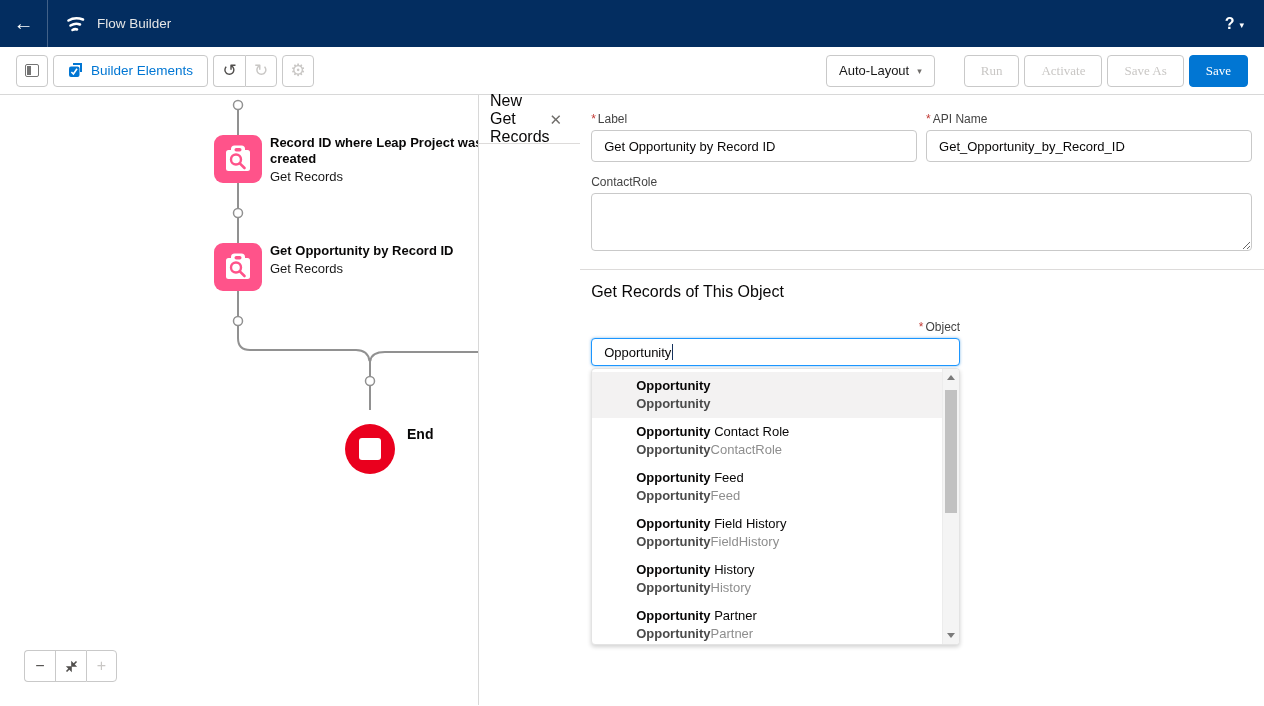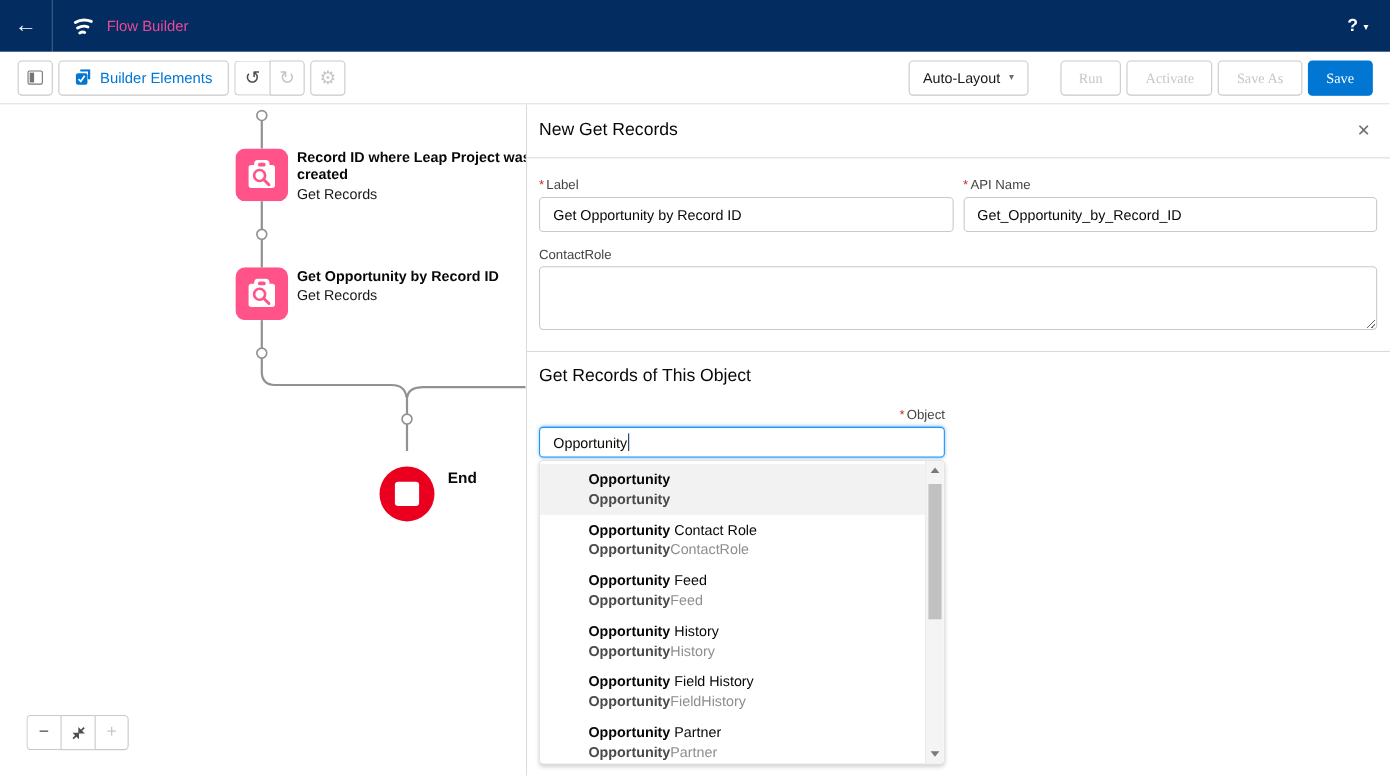--- a/index.html
+++ b/index.html
@@ -4,21 +4,21 @@
 <style>
   * { margin:0; padding:0; box-sizing:border-box; }
   html,body { width:1264px; height:706px; overflow:hidden;
     font-family:"Liberation Sans","DejaVu Sans",sans-serif; background:#fff; color:#080707; }
 
   
   .navbar { height:47px; background:#032d60; display:flex; align-items:center; color:#fff; position:relative; }
   .nav-back { width:48px; height:47px; display:flex; align-items:center; justify-content:center;
     font-size:20px; color:#fff; cursor:pointer; border-right:1px solid rgba(255,255,255,.25); }
   .nav-logo { margin-left:17px; display:flex; align-items:center; }
-  .nav-title { margin-left:10px; font-size:13.5px; color:#ec4899; }
+  .nav-title { margin-left:10px; font-size:13.5px; color:#e5e5e5; }
   .nav-right { position:absolute; right:20px; display:flex; align-items:center; gap:5px; cursor:pointer; }
   .nav-help { font-size:16px; font-weight:bold; }
   .nav-caret { font-size:9px; margin-top:2px; }
 
   
   .toolbar { height:48px; background:#fff; border-bottom:1px solid #d8d8d8;
     display:flex; align-items:center; justify-content:space-between; padding:0 16px; }
   .tb-left { display:flex; align-items:center; gap:5px; }
   .tb-right { display:flex; align-items:center; }
   .btn { height:32px; background:#fff; border:1px solid #c9c9c9; border-radius:4px;
@@ -58,21 +58,21 @@
   .end-circle::before { content:""; position:absolute; left:14px; top:14px; width:22px; height:22px; background:#fff; border-radius:3px; }
   .end-label { font-size:14px; font-weight:bold; margin:2px 0 0 12px; }
 
   .zoom-controls { position:absolute; left:24px; top:555px; display:inline-flex; }
   .zoom-controls .btn { width:31px; height:32px; border-radius:0; border-right-width:0; color:#514f4d; }
   .zoom-controls .btn:first-child { border-radius:4px 0 0 4px; }
   .zoom-controls .btn:last-child { border-radius:0 4px 4px 0; border-right-width:1px; }
   .zoom-controls .glyph { font-size:16px; }
 
   
-  .panel { width:786px; height:610px; background:#fff; border-left:1px solid #d8d8d8; display:flex; flex-direction:column; }
+  .panel { width:786px; height:610px; background:#fff; border-left:1px solid #d8d8d8; display:flex; flex-direction:row; }
   .panel-header { height:49px; border-bottom:1px solid #dddbda; display:flex; align-items:center;
     justify-content:space-between; padding:0 18px 0 11px; flex:0 0 49px; }
   .panel-title { font-size:16px; font-weight:400; color:#080707; }
   .panel-close { color:#706e6b; font-size:15px; cursor:pointer; line-height:1; }
   .panel-body { padding:17px 12px 0 11px; flex:1; overflow:hidden; }
 
   .field-row { display:flex; gap:9px; }
   .field { flex:1; }
   .field-label { font-size:12px; color:#444; display:block; margin-bottom:4px; }
   .req { color:#c23934; margin-right:2px; }
@@ -294,27 +294,27 @@
             <div class="dd-line1"><span class="match">Opportunity</span><span> Contact Role</span></div>
             <div class="dd-line2"><span class="match">Opportunity</span><span>ContactRole</span></div>
           </div>
 
           <div class="dd-item">
             <div class="dd-line1"><span class="match">Opportunity</span><span> Feed</span></div>
             <div class="dd-line2"><span class="match">Opportunity</span><span>Feed</span></div>
           </div>
 
           <div class="dd-item">
+            <div class="dd-line1"><span class="match">Opportunity</span><span> Field History</span></div>
+            <div class="dd-line2"><span class="match">Opportunity</span><span>FieldHistory</span></div>
+          </div>
+
+          <div class="dd-item">
             <div class="dd-line1"><span class="match">Opportunity</span><span> History</span></div>
             <div class="dd-line2"><span class="match">Opportunity</span><span>History</span></div>
-          </div>
-
-          <div class="dd-item">
-            <div class="dd-line1"><span class="match">Opportunity</span><span> Field History</span></div>
-            <div class="dd-line2"><span class="match">Opportunity</span><span>FieldHistory</span></div>
           </div>
 
           <div class="dd-item">
             <div class="dd-line1"><span class="match">Opportunity</span><span> Partner</span></div>
             <div class="dd-line2"><span class="match">Opportunity</span><span>Partner</span></div>
           </div>
 
         </div>
 
         <div class="dd-scrollbar">

